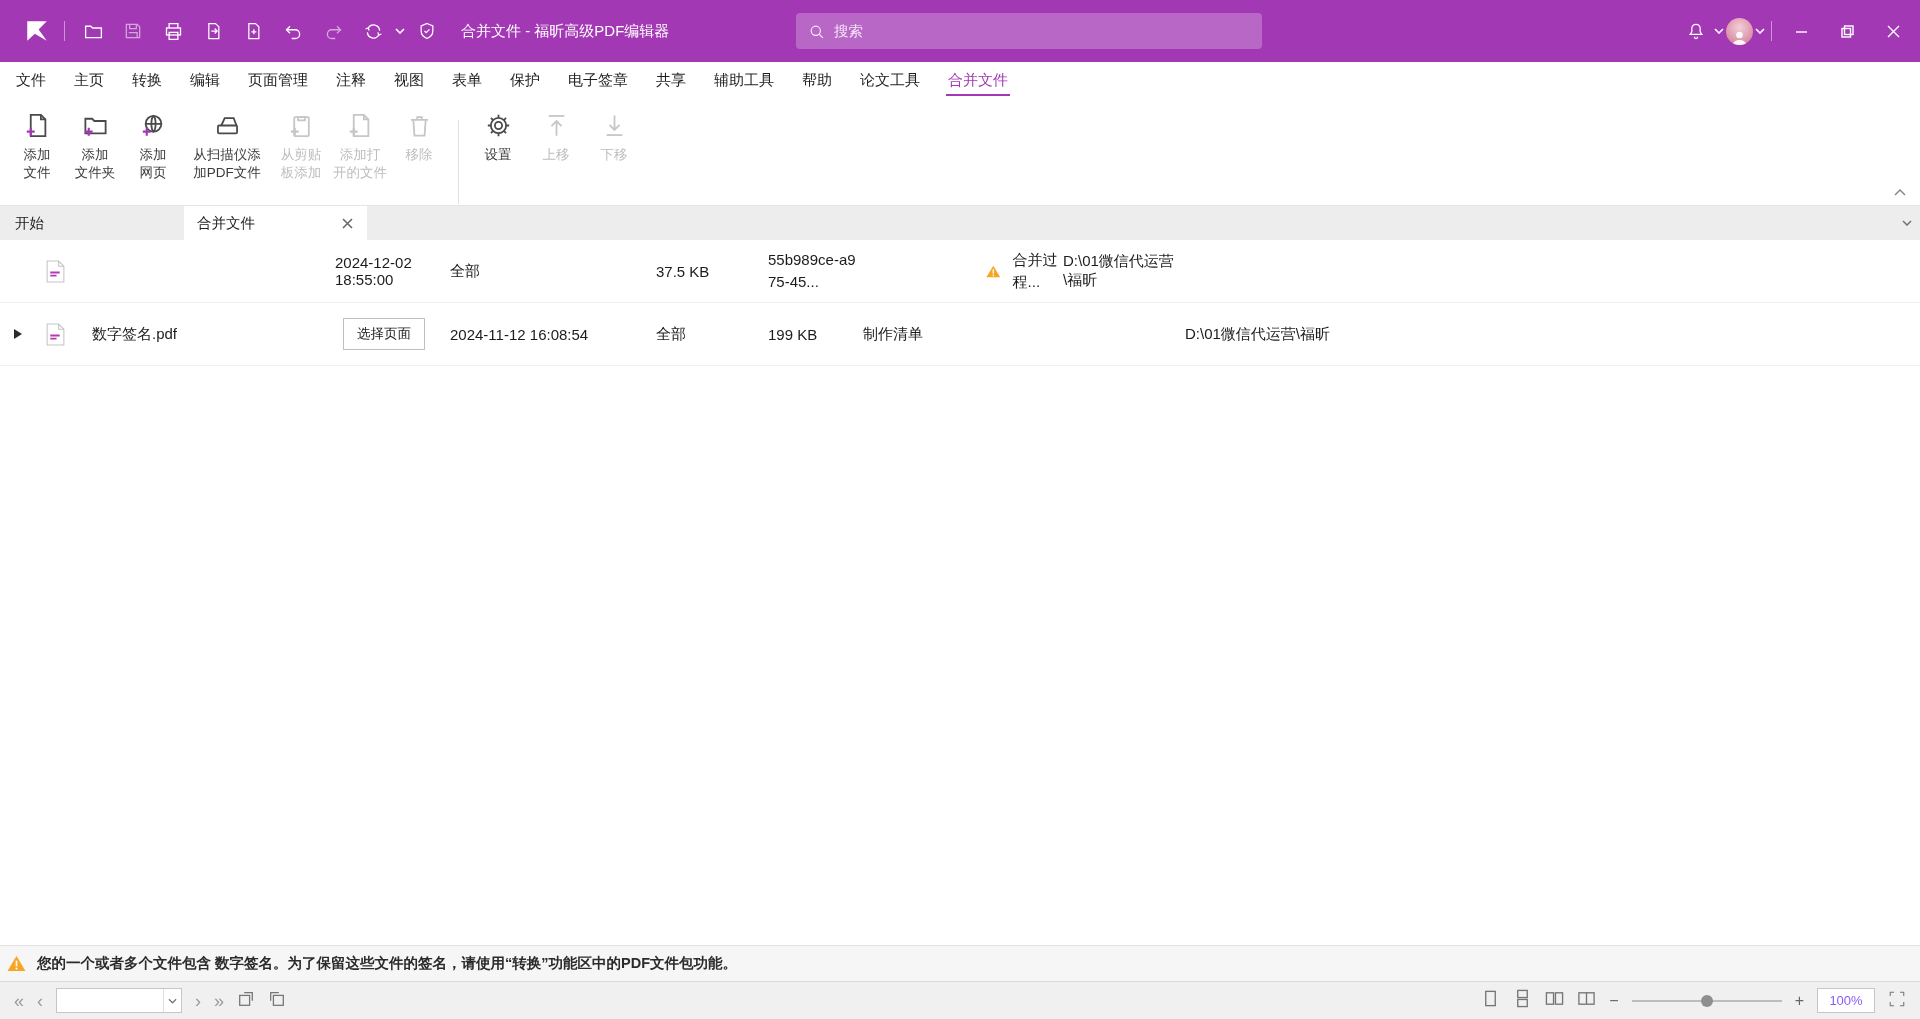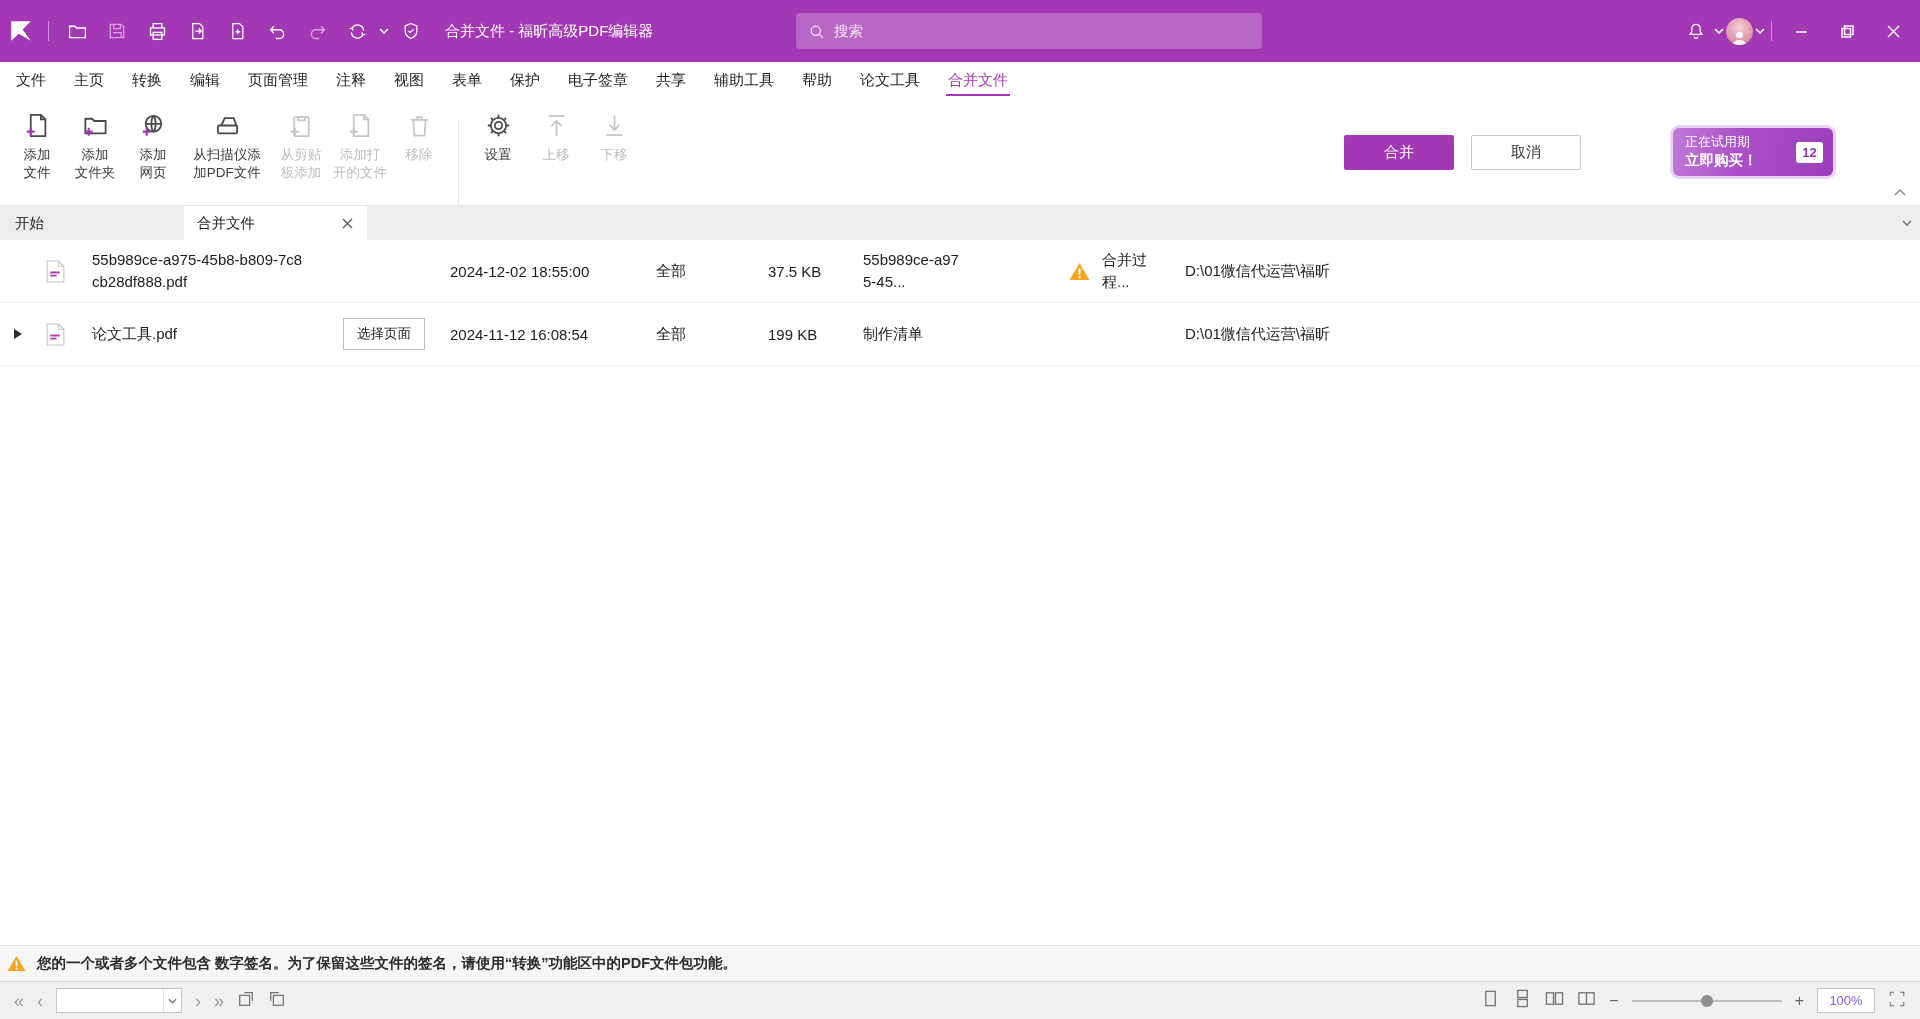--- a/index.html
+++ b/index.html
@@ -2,21 +2,21 @@
 <html><head>
 <meta charset="utf-8">
 <style>
   * { margin:0; padding:0; box-sizing:border-box; }
   html,body { width:1920px; height:1019px; }
   body { font-family:"Liberation Sans","DejaVu Sans",sans-serif; background:#fff; overflow:hidden; color:#1c1c1c; }
   .app { position:relative; width:1920px; height:1019px; background:#fff; }
 
   
   .titlebar { position:absolute; top:0; left:0; right:0; height:62px; background:#a338b4; display:flex; align-items:center; color:#fff; }
-  .tb-left { display:flex; align-items:center; gap:4px; padding-left:4px; }
+  .tb-left { display:flex; align-items:center; gap:4px; padding-left:20px; }
   .logo { width:34px; height:34px; display:flex; align-items:center; justify-content:center; }
   .tb-divider { width:1px; height:20px; background:rgba(255,255,255,.45); margin:0 6px; }
   .tb-icon { width:36px; height:36px; display:flex; align-items:center; justify-content:center; border-radius:3px; }
   .tb-icon svg { stroke:#fff; fill:none; stroke-width:1.5; }
   .tb-icon.dim svg { opacity:.55; }
   .caret { display:inline-flex; align-items:center; }
   .caret svg { stroke:#fff; fill:none; stroke-width:1.6; }
   .tb-title { margin-left:12px; font-size:15px; color:#fff; white-space:nowrap; }
   .searchbox { position:absolute; left:796px; top:13px; width:466px; height:36px; background:rgba(255,255,255,.24); border-radius:4px; display:flex; align-items:center; padding:0 12px; gap:9px; }
   .searchbox svg { stroke:rgba(255,255,255,.9); fill:none; stroke-width:1.6; }
@@ -324,31 +324,20 @@
       </div>
       <div class="rbtn disabled">
         <svg width="27" height="27" viewBox="0 0 24 24">
             <path d="M5 20.5h14"></path>
             <path d="M12 3v13M7.5 11.5 12 16l4.5-4.5"></path>
           </svg>
         <span class="lbl">下移</span>
       </div>
     </div>
 
-    <div class="ribbon-right">
-      <div class="btn-merge">合并</div>
-      <div class="btn-cancel">取消</div>
-      <div class="trial">
-        <div>
-          <div class="t1">正在试用期</div>
-          <div class="t2">立即购买！</div>
-        </div>
-        <div class="days">12</div>
-      </div>
-    </div>
 
     <div class="ribbon-collapse">
       <svg width="12" height="7" viewBox="0 0 12 7">
           <path d="M1 6l5-5 5 5"></path>
         </svg>
     </div>
   </div>
 
   <div class="tabbar">
     <div class="tab-start">
@@ -373,23 +362,20 @@
 
     <div class="trow file-row">
       <div class="c c-exp"></div>
       <div class="c c-icon">
         <svg width="19" height="23" viewBox="0 0 18 22">
             <path d="M1 1h11l5 5v15H1z" fill="#fff" stroke="#c4c4c4"></path>
             <path d="M12 1v5h5" fill="none" stroke="#c4c4c4"></path>
             <path d="M4 12h9M4 15h6" stroke="#b23ab5" stroke-width="1.8" fill="none"></path>
           </svg>
       </div>
-      <div class="c c-name">
-          <span class="name-text">55b989ce-a975-45b8-b809-7c8cb28df888.pdf</span>
-        </div>
       <div class="c c-psel"></div>
       <div class="c">2024-12-02 18:55:00</div>
       <div class="c">全部</div>
       <div class="c">37.5 KB</div>
       <div class="c">
           <span class="bm-text">55b989ce-a975-45...</span>
         </div>
       <div class="c"></div>
       <div class="c c-warn">
         <svg width="21" height="19" viewBox="0 0 20 18">
@@ -407,21 +393,21 @@
           <span class="tri-expand"></span>
         </div>
       <div class="c c-icon">
         <svg width="19" height="23" viewBox="0 0 18 22">
             <path d="M1 1h11l5 5v15H1z" fill="#fff" stroke="#c4c4c4"></path>
             <path d="M12 1v5h5" fill="none" stroke="#c4c4c4"></path>
             <path d="M4 12h9M4 15h6" stroke="#b23ab5" stroke-width="1.8" fill="none"></path>
           </svg>
       </div>
       <div class="c c-name">
-          <span class="name-text">论文工具.pdf</span>
+          <span class="name-text">数字签名.pdf</span>
         </div>
       <div class="c c-psel">
         <button class="btn-select-pages">选择页面</button>
       </div>
       <div class="c">2024-11-12 16:08:54</div>
       <div class="c">全部</div>
       <div class="c">199 KB</div>
       <div class="c">
           <span class="bm-text">制作清单</span>
         </div>

